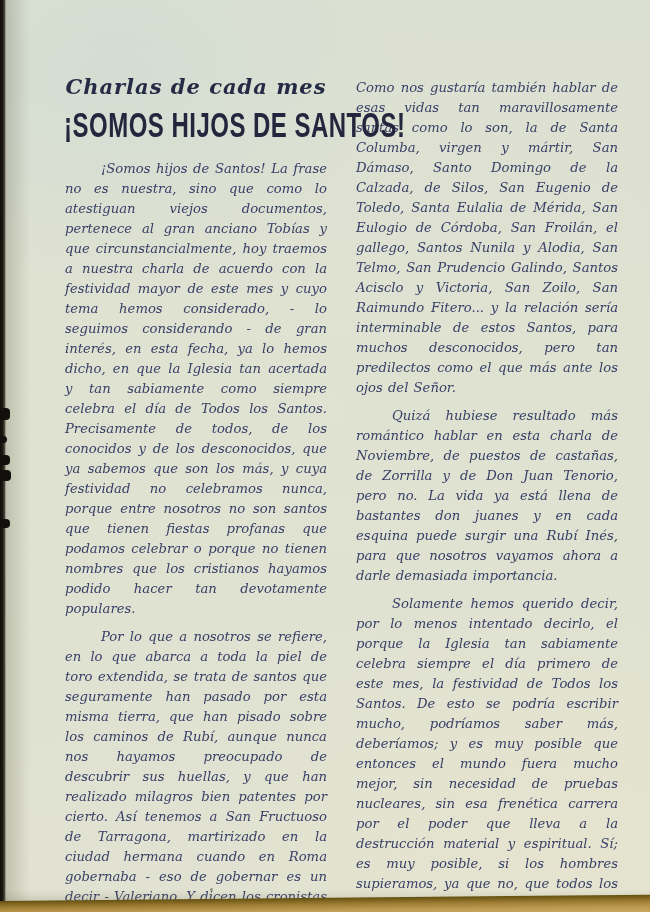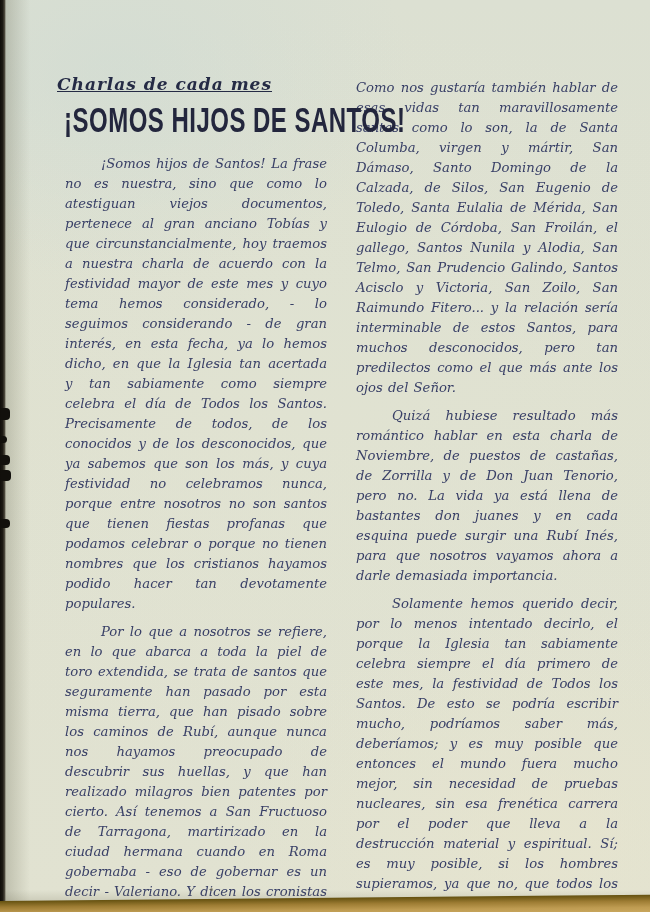--- a/index.html
+++ b/index.html
@@ -72,28 +72,27 @@
   .columns {
     position: relative;
     display: flex;
     gap: 13px;
     padding: 70px 24px 0 57px;
     z-index: 1;
   }
   .col { width: 278px; }
 
   .kicker {
-    text-align: left;
+    text-align: center;
     font-style: italic;
     font-weight: bold;
-    font-size: 17px;
+    font-size: 21px;
     letter-spacing: 1px;
     color: #252b45;
     margin: 4px 0 6px 0;
-    text-decoration: underline;
   }
   .headline-wrap { height: 44px; text-align: left; margin-bottom: 10px; text-decoration: underline; }
   .headline {
     display: inline-block;
     font-family: "Liberation Sans", sans-serif;
     font-weight: bold;
     font-size: 25px;
     letter-spacing: 0.5px;
     color: #23263d;
     transform: scaleY(1.38) scaleX(0.96);

